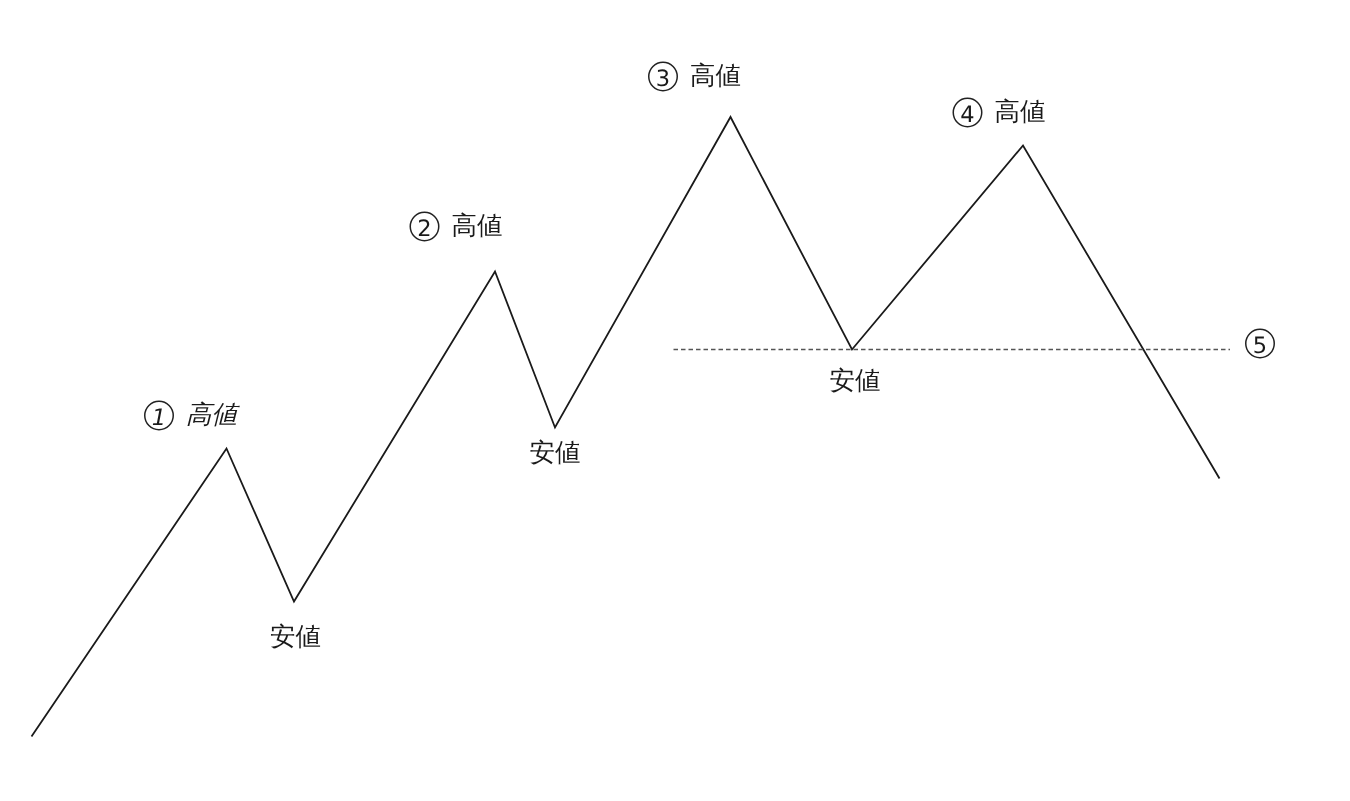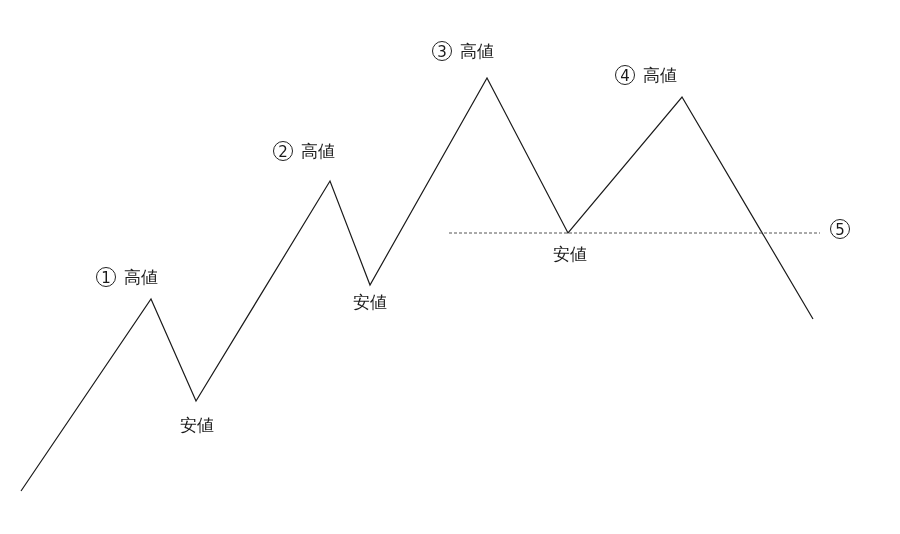--- a/index.html
+++ b/index.html
@@ -12,40 +12,40 @@
             vertical-align: top; }
   </style>
 </head>
 <body>
 
 <svg class="chart" width="900" height="534">
   <polyline id="zigzag" fill="none" stroke="#1a1a1a" stroke-width="1.2" points="21,491 151,299 196,401 330,181 370,285 487,78 568,233 682,97 813,319"></polyline>
   <line id="support" x1="449" y1="233" x2="820" y2="233" stroke="#555555" stroke-width="1" stroke-dasharray="3,2"></line>
 </svg>
 
-<div class="label" style="left:96px; top:267px;">
+<div class="label" style="left:96px; top:267px;font-style:italic;">
   <span class="circ">1</span><span>高値</span>
 </div>
 <div class="label" style="left:180px; top:415px;">
   <span>安値</span>
 </div>
 
 <div class="label" style="left:273px; top:141px;">
   <span class="circ">2</span><span>高値</span>
 </div>
 <div class="label" style="left:353px; top:292px;">
   <span>安値</span>
 </div>
 
 <div class="label" style="left:432px; top:41px;">
   <span class="circ">3</span><span>高値</span>
 </div>
 <div class="label" style="left:553px; top:244px;">
   <span>安値</span>
 </div>
 
-<div class="label" style="left:615px; top:65px;">
+<div class="label" style="left:635px; top:65px;">
   <span class="circ">4</span><span>高値</span>
 </div>
 
 <div class="label" style="left:830px; top:219px;">
   <span class="circ">5</span>
 </div>
 
 </body></html>

